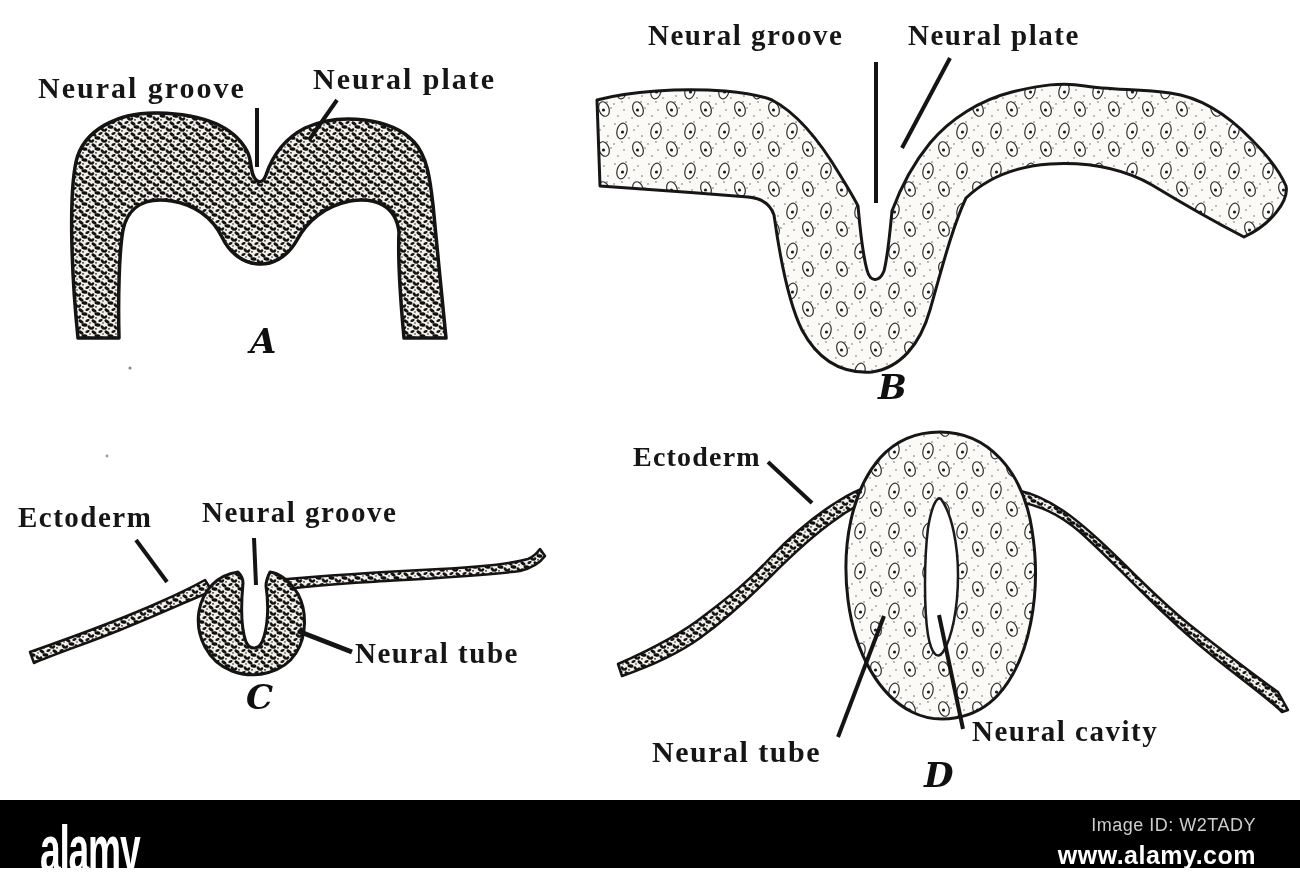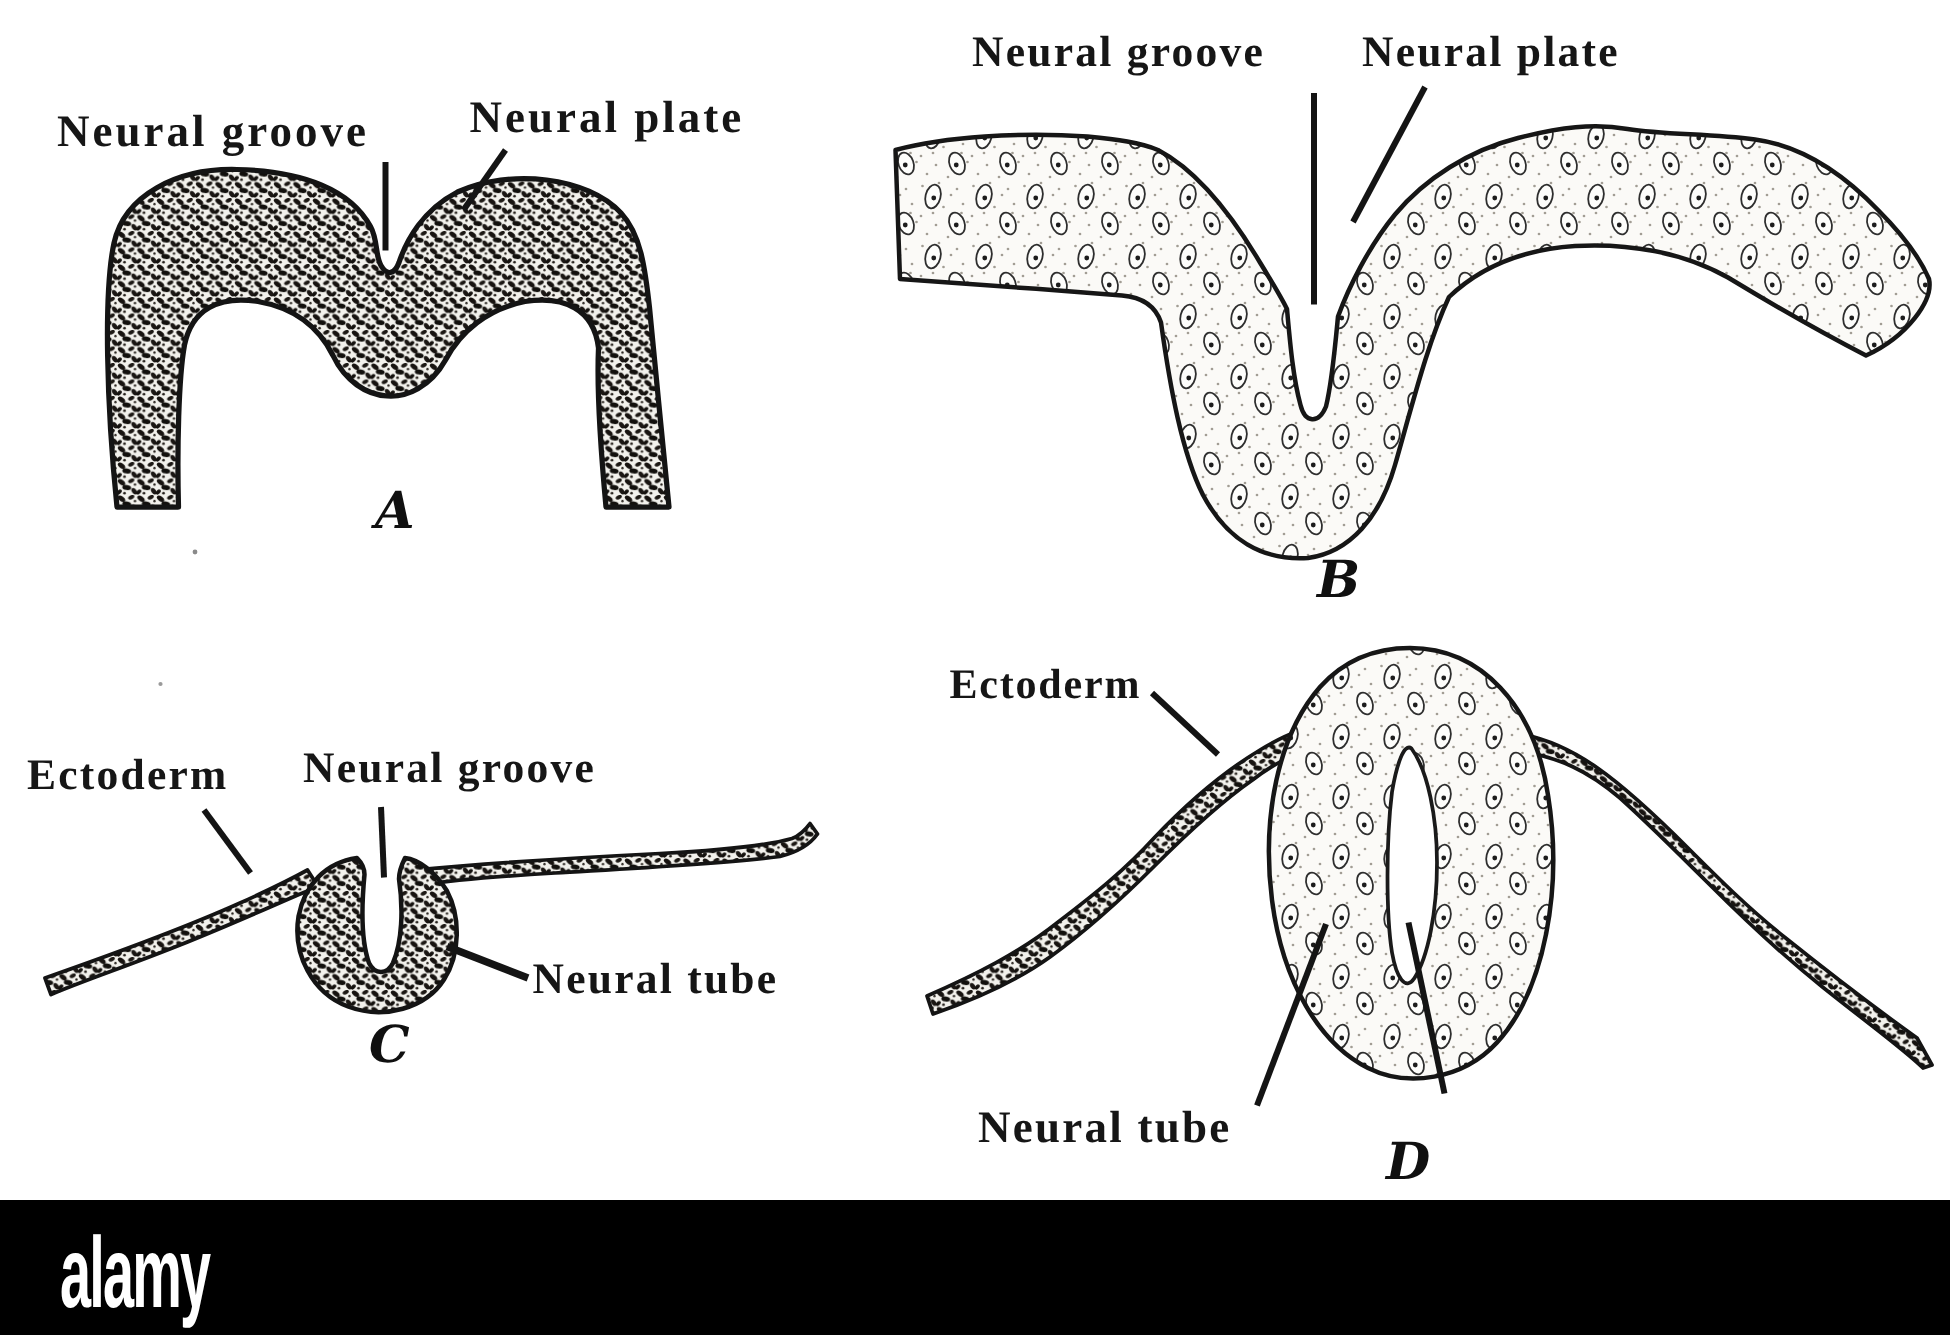--- a/index.html
+++ b/index.html
@@ -3,21 +3,21 @@
 <meta charset="utf-8">
 <style>
   html,body{margin:0;padding:0;background:#ffffff;}
   #stage{position:relative;width:1300px;height:890px;background:#ffffff;overflow:hidden;
          font-family:"Liberation Sans",sans-serif;}
   #art{position:absolute;left:0;top:0;}
   .lbl{position:absolute;font-weight:700;color:#161616;white-space:nowrap;line-height:1.05;font-family:Liberation Serif, serif;}
   .letter{position:absolute;font-family:"DejaVu Serif",serif;font-style:italic;font-weight:700;
           font-size:34px;color:#101010;line-height:1;}
   
-  #bar{position:absolute;left:0;top:800px;width:1300px;height:90px;background:#000000;}
+  #bar{position:absolute;left:0;top:800px;width:1300px;height:68px;background:#000000;}
   #logo{position:absolute;left:40px;top:16px;color:#ffffff;font-weight:700;font-size:62px;
         letter-spacing:-2px;line-height:1;transform:scale(0.60,1.08);transform-origin:left top;}
   #bar-right{position:absolute;right:44px;top:15px;text-align:right;}
   #image-id{font-size:18px;color:#cdcdcd;letter-spacing:0.5px;margin-bottom:5px;}
   #site-url{font-size:25px;font-weight:700;color:#ffffff;letter-spacing:0.5px;}
 </style>
 </head>
 <body>
 
 <div id="stage">
@@ -200,19 +200,24 @@
   <div class="lbl" style="left:908px;top:20px;font-size:29px;letter-spacing:1.5px">Neural plate</div>
   <div class="letter" style="left:878px;top:370px">B</div>
 
   <div class="lbl" style="left:18px;top:502px;font-size:29px;letter-spacing:1.5px">Ectoderm</div>
   <div class="lbl" style="left:202px;top:497px;font-size:29px;letter-spacing:1.5px">Neural groove</div>
   <div class="lbl" style="left:355px;top:638px;font-size:29px;letter-spacing:1.5px">Neural tube</div>
   <div class="letter" style="left:246px;top:680px">C</div>
 
   <div class="lbl" style="left:633px;top:442px;font-size:28px;letter-spacing:1.2px">Ectoderm</div>
   <div class="lbl" style="left:652px;top:736px;font-size:30px;letter-spacing:1.5px">Neural tube</div>
+  <div class="lbl" style="left:972px;top:716px;font-size:29px;letter-spacing:1.5px">Neural cavity</div>
   <div class="letter" style="left:924px;top:758px">D</div>
 
   <div id="bar">
     <div id="logo">alamy</div>
+    <div id="bar-right">
+      <div id="image-id">Image ID: W2TADY</div>
+      <div id="site-url">www.alamy.com</div>
+    </div>
   </div>
 
 </div>
 
 </body></html>

